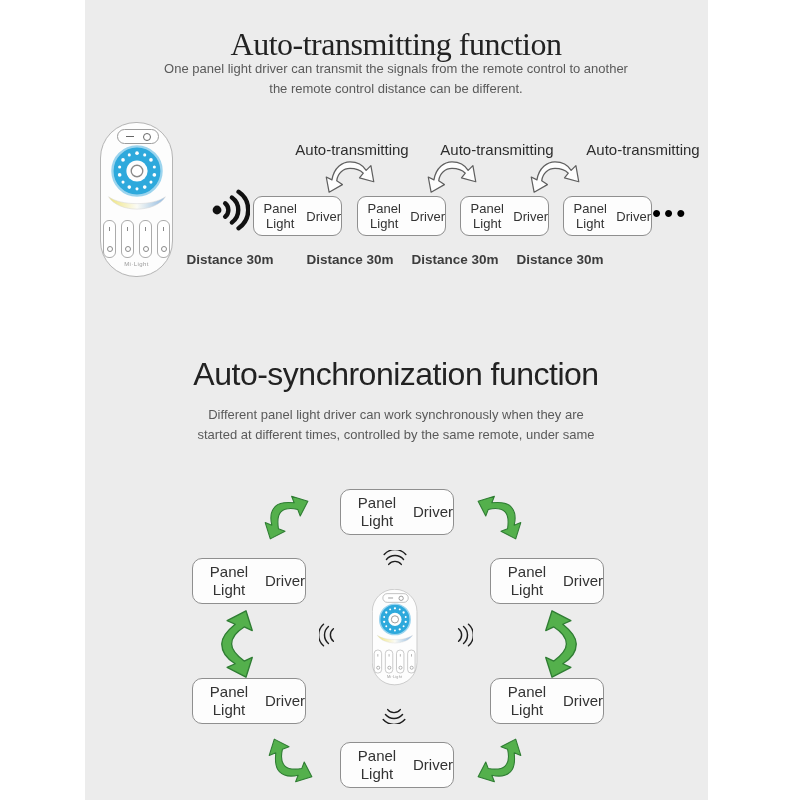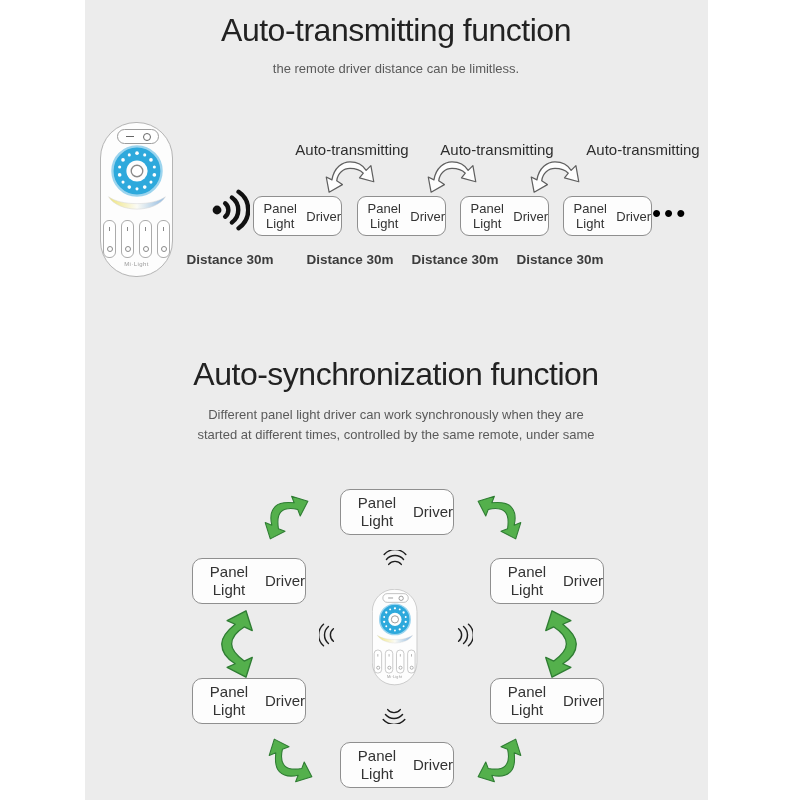--- a/index.html
+++ b/index.html
@@ -87,23 +87,24 @@
       <path d="M15,17 A9,9 0 0 1 15,31" fill="none" stroke="#111" stroke-width="4.6" stroke-linecap="round"></path>
       <path d="M22,11 A16,16 0 0 1 22,37" fill="none" stroke="#111" stroke-width="4.6" stroke-linecap="round"></path>
       <path d="M29,5 A23,23 0 0 1 29,43" fill="none" stroke="#111" stroke-width="4.6" stroke-linecap="round"></path>
     </g>
   </defs>
 </svg>
 
 <div class="canvas">
   <div class="panel"></div>
 
-  <div class="abs cx title" style="left:396px;top:12px;">Auto-transmitting function</div>
+  <div class="abs cx title" style="left:396px;top:26px;font-family:Liberation Serif, serif;">Auto-transmitting function</div>
   <div class="abs cx desc" style="left:396px;top:59px;">
-    <div>the remote driver distance can be limitless.</div>
+    <div>One panel light driver can transmit the signals from the remote control to another</div>
+    <div>the remote control distance can be different.</div>
   </div>
 
   <div class="remote" style="left:100px;top:122px;">
     <div class="r-body"></div>
     <div class="r-power">
         <span class="dash"></span>
         <span class="circ"></span>
       </div>
     <svg class="r-dial" viewBox="0 0 56 56">
         <use href="#dial"></use>

